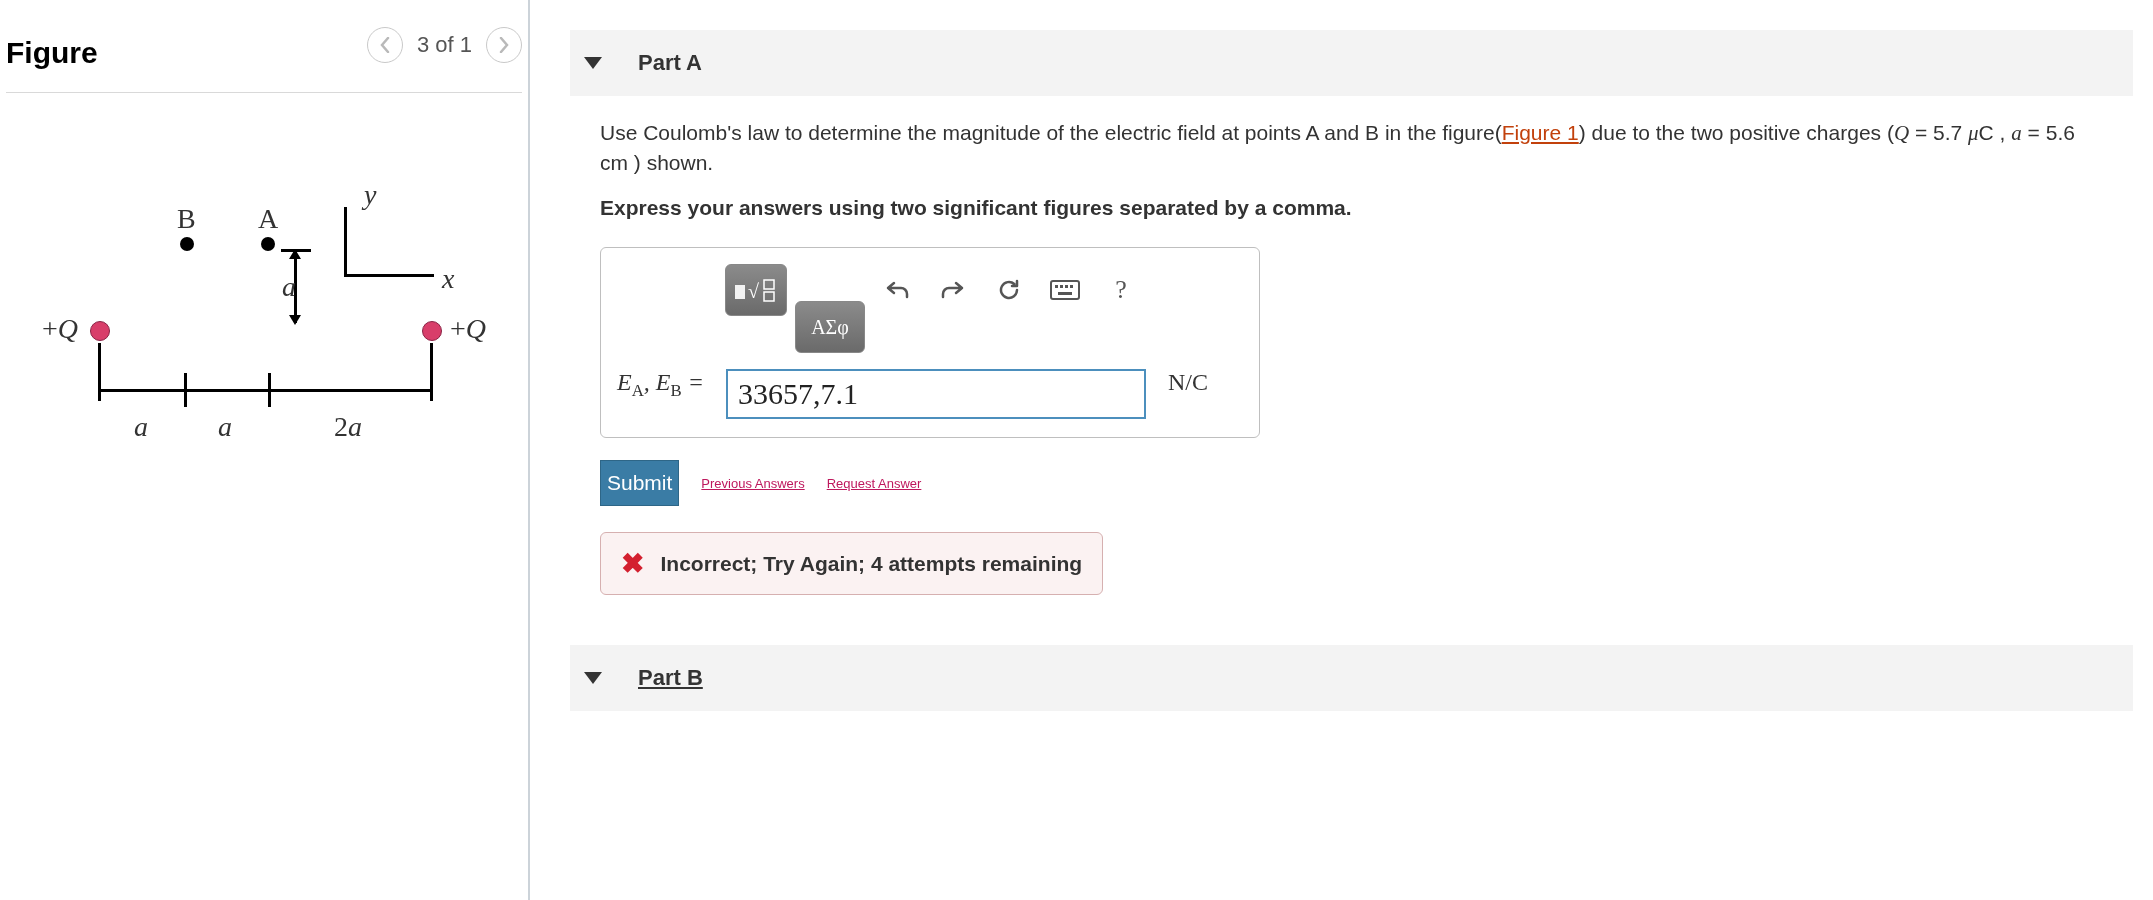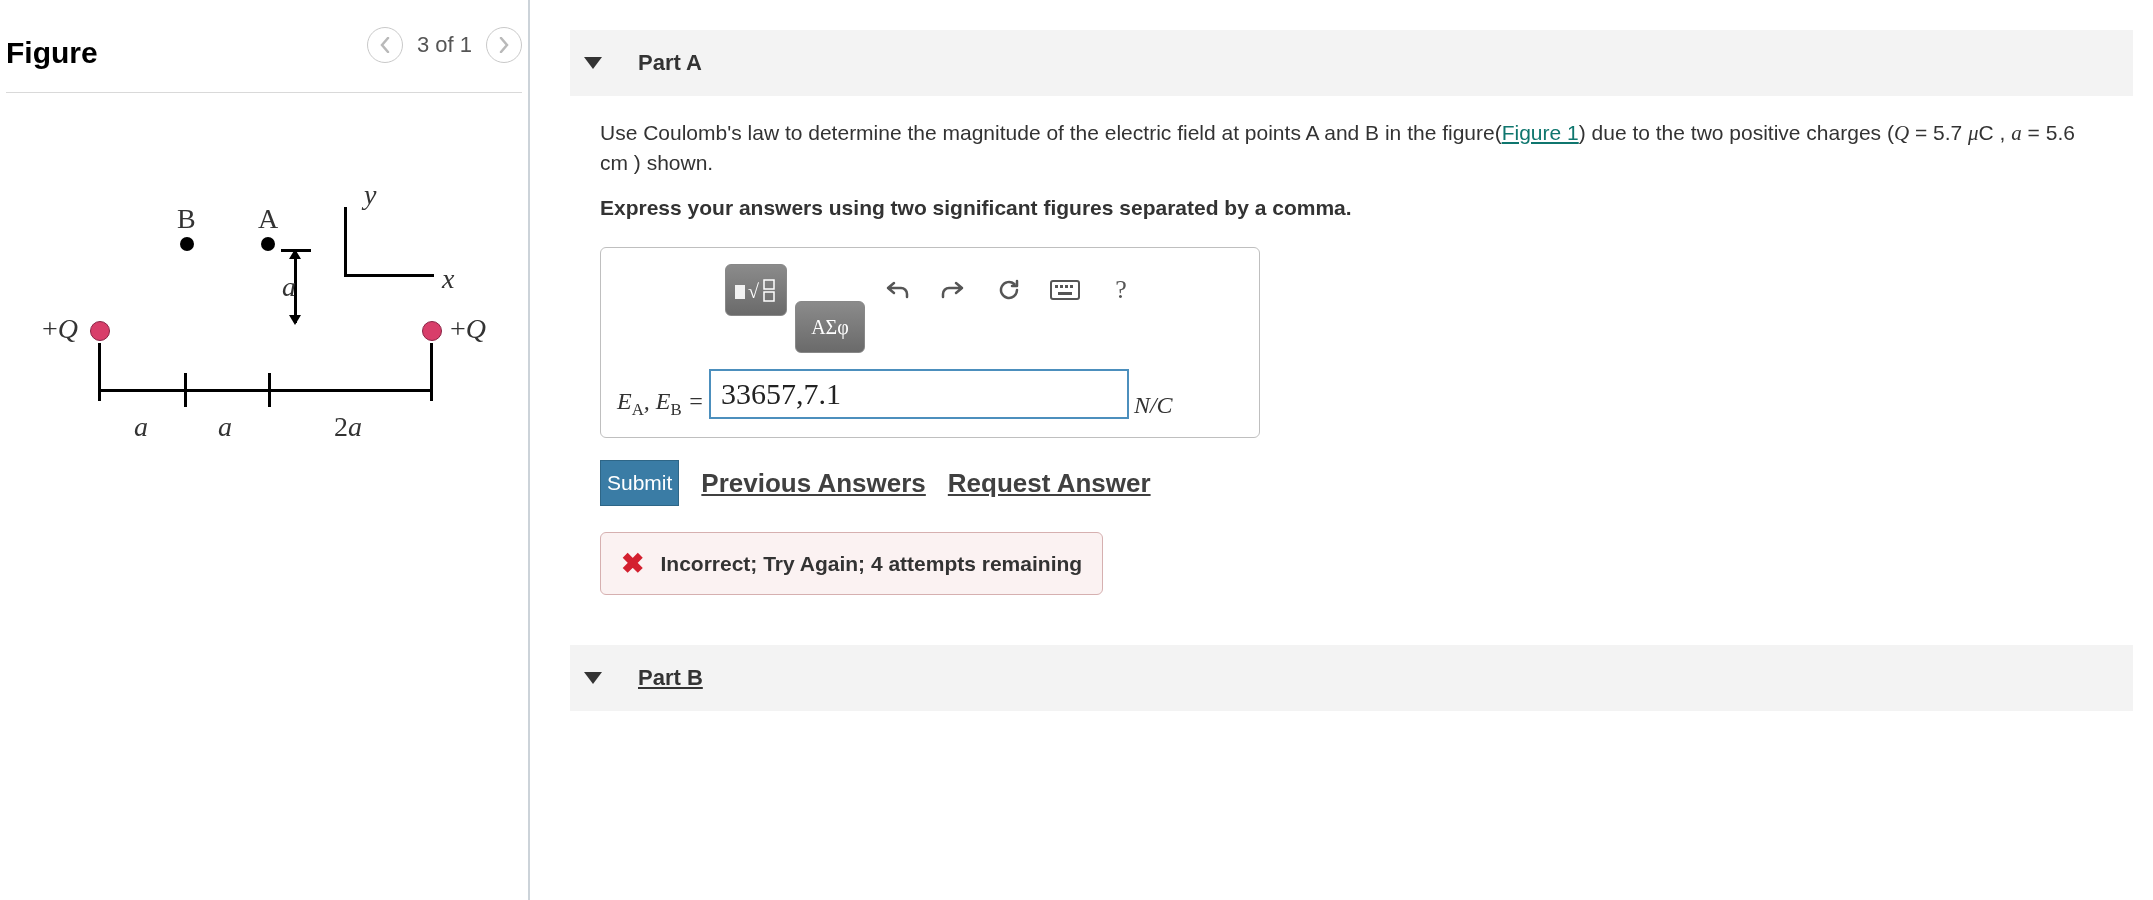--- a/index.html
+++ b/index.html
@@ -80,21 +80,21 @@
     margin-bottom: 22px;
   }
   .tri-down {
     width: 0; height: 0;
     border-left: 9px solid transparent;
     border-right: 9px solid transparent;
     border-top: 12px solid #333;
   }
   .part-title { font-weight: 700; font-size: 22px; }
   .prompt { padding: 0 30px 0 30px; font-size: 21px; line-height: 1.45; }
-  .prompt a { color: #0f766e; }
+  .prompt a { color: #c2410c; }
   .bold { font-weight: 700; margin-top: 14px; }
   
   .answer-outer {
     margin: 24px 0 0 30px;
     border: 1px solid #bfbfbf;
     border-radius: 6px;
     width: 660px;
     padding: 16px 16px 18px 16px;
   }
   .toolbar {
@@ -117,43 +117,43 @@
     justify-content: center;
     font-size: 20px;
     cursor: pointer;
     font-family: Georgia, 'Times New Roman', serif;
   }
   .tb-btn.ghost {
     background: transparent;
     border: none;
     color: #555;
   }
-  .ans-row { display: flex; align-items: flex-end; gap: 5px; }
+  .ans-row { display: flex; align-items: flex-start; gap: 22px; }
   .ans-label { font-family: Georgia, 'Times New Roman', serif; font-size: 24px; font-style: italic; white-space: nowrap; }
   .ans-label sub { font-style: normal; font-size: 0.7em; }
   .ans-input {
     font-family: Georgia, 'Times New Roman', serif;
     font-size: 30px;
     padding: 6px 10px;
     border: 2px solid #4c8fbd;
     width: 420px;
     color: #222;
   }
-  .ans-unit { font-family: Georgia, 'Times New Roman', serif; font-size: 24px; font-style: italic; }
+  .ans-unit { font-family: Georgia, 'Times New Roman', serif; font-size: 24px; }
   
   .submit-row { margin: 22px 0 0 30px; display: flex; align-items: center; gap: 22px; }
   .btn-primary {
     background: #3a7ca5;
     color: #fff;
     border: 1px solid #2e6687;
     padding: 10px 6px;
     font-size: 21px;
     cursor: pointer;
   }
-  .linklike { color: #404040; text-decoration: underline; font-weight: 700; cursor: pointer; font-size: 26px; }
+  .linklike { color: #be185d; text-decoration: underline; font-weight: 400; cursor: pointer; font-size: 13px; }
   
   .feedback {
     margin: 26px 0 0 30px;
     border: 1px solid #d6b0b0;
     border-radius: 6px;
     background: #fbf2f2;
     padding: 14px 20px;
     display: inline-flex;
     align-items: center;
     gap: 16px;

